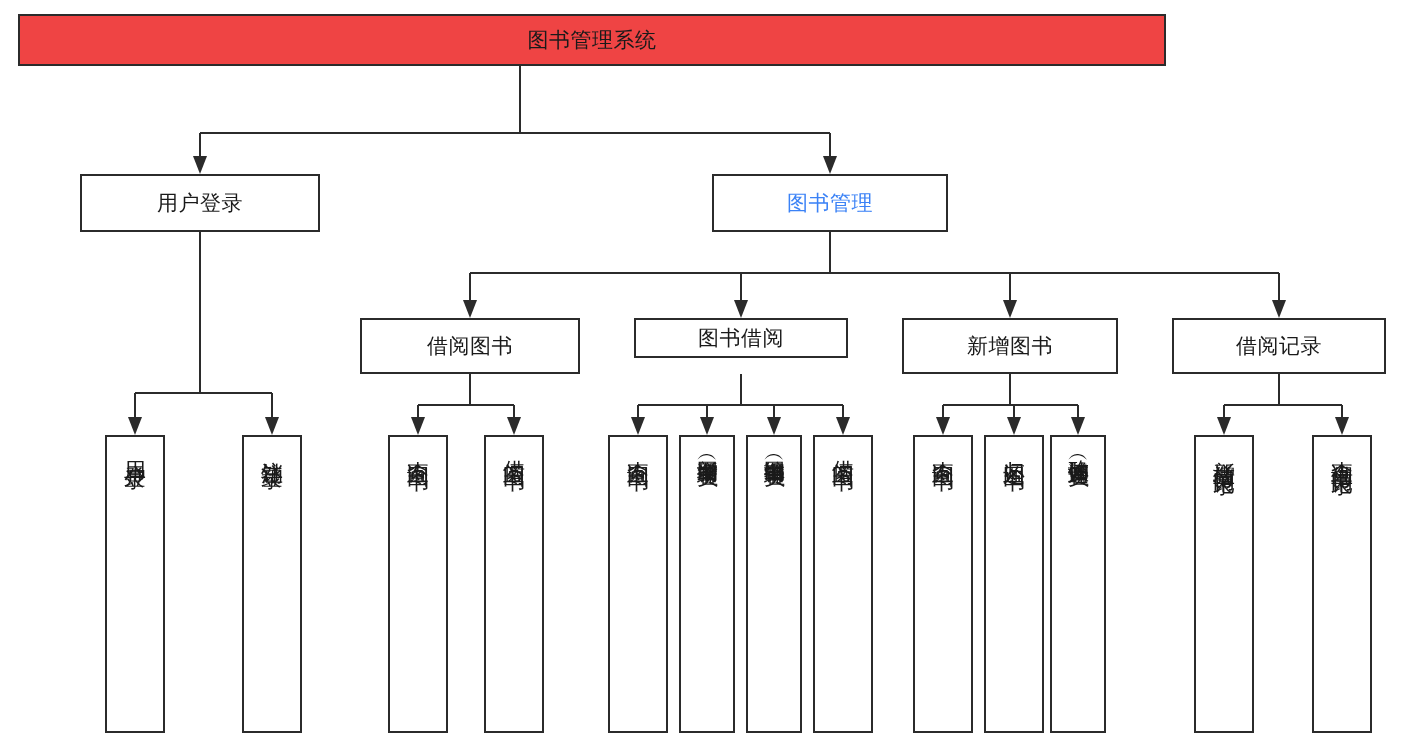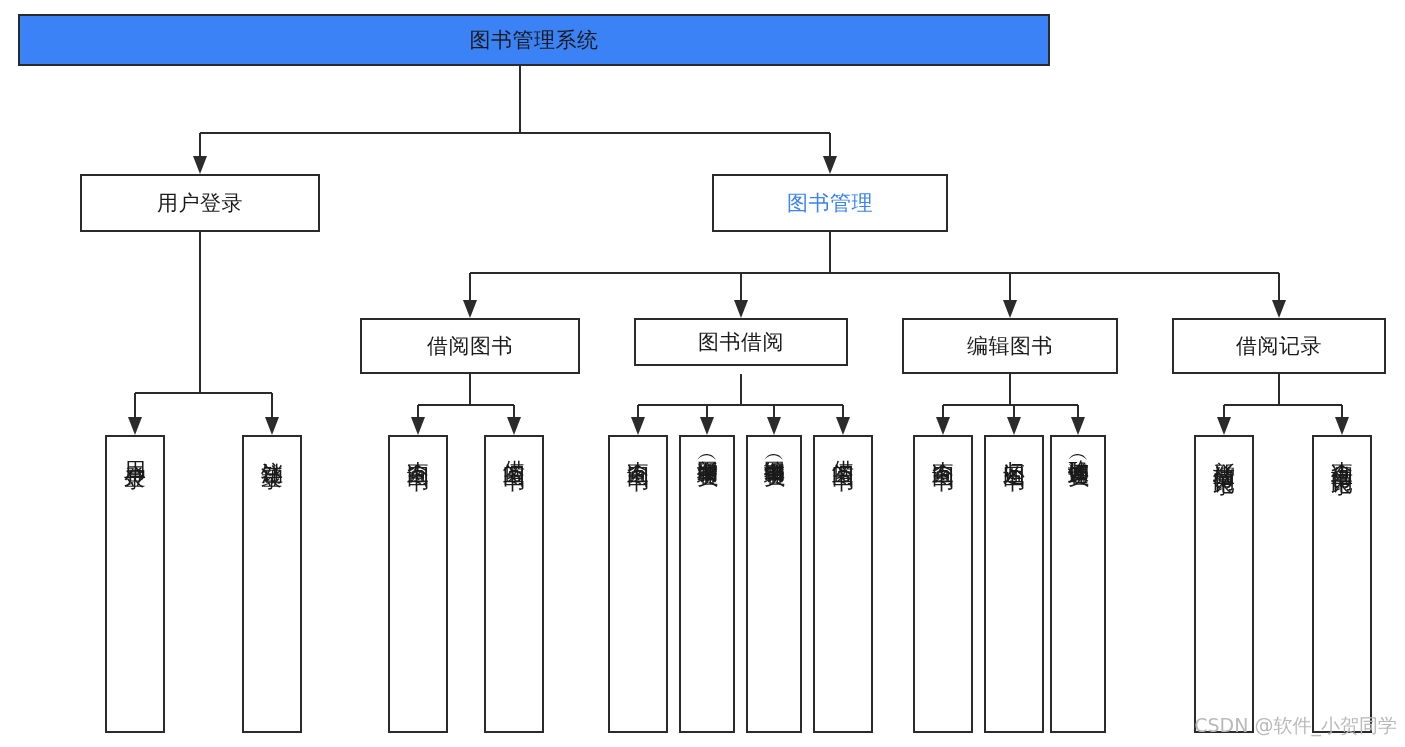--- a/index.html
+++ b/index.html
@@ -122,37 +122,37 @@
       <line x1="1078" y1="405" x2="1078" y2="418" stroke="#2b2b2b" stroke-width="2.6" shape-rendering="crispEdges"></line>
       <path d="M1071,417 L1085,417 L1078,435 Z" fill="#2b2b2b"></path>
       <line x1="1279" y1="374" x2="1279" y2="405" stroke="#2b2b2b" stroke-width="2.6" shape-rendering="crispEdges"></line>
       <line x1="1224" y1="405" x2="1342" y2="405" stroke="#2b2b2b" stroke-width="2.6" shape-rendering="crispEdges"></line>
       <line x1="1224" y1="405" x2="1224" y2="418" stroke="#2b2b2b" stroke-width="2.6" shape-rendering="crispEdges"></line>
       <path d="M1217,417 L1231,417 L1224,435 Z" fill="#2b2b2b"></path>
       <line x1="1342" y1="405" x2="1342" y2="418" stroke="#2b2b2b" stroke-width="2.6" shape-rendering="crispEdges"></line>
       <path d="M1335,417 L1349,417 L1342,435 Z" fill="#2b2b2b"></path>
     </svg>
   <div id="nodes-layer">
-      <div class="node horiz" style="left: 18px; top: 14px; width: 1032px; height: 52px; border-color: rgb(43, 43, 43); background: #3b82f6; color: rgb(26, 26, 26);">
+      <div class="node horiz" style="left: 18px; top: 14px; width: 1148px; height: 52px; border-color: rgb(43, 43, 43); background: #ef4444; color: rgb(26, 26, 26);">
         <span class="lbl">图书管理系统</span>
       </div>
       <div class="node horiz" style="left: 80px; top: 174px; width: 240px; height: 58px; border-color: rgb(43, 43, 43); background: rgb(255, 255, 255); color: rgb(26, 26, 26);">
         <span class="lbl">用户登录</span>
       </div>
       <div class="node horiz" style="left: 712px; top: 174px; width: 236px; height: 58px; border-color: rgb(43, 43, 43); background: rgb(255, 255, 255); color: #3b82f6;">
         <span class="lbl">图书管理</span>
       </div>
       <div class="node horiz" style="left: 360px; top: 318px; width: 220px; height: 56px; border-color: rgb(43, 43, 43); background: rgb(255, 255, 255); color: rgb(26, 26, 26);">
         <span class="lbl">借阅图书</span>
       </div>
-      <div class="node horiz" style="left: 634px; top: 318px; width: 214px; height: 48px; border-color: rgb(43, 43, 43); background: rgb(255, 255, 255); color: rgb(26, 26, 26);">
+      <div class="node horiz" style="left: 634px; top: 318px; width: 214px; height: 40px; border-color: rgb(43, 43, 43); background: rgb(255, 255, 255); color: rgb(26, 26, 26);">
         <span class="lbl">图书借阅</span>
       </div>
       <div class="node horiz" style="left: 902px; top: 318px; width: 216px; height: 56px; border-color: rgb(43, 43, 43); background: rgb(255, 255, 255); color: rgb(26, 26, 26);">
-        <span class="lbl">编辑图书</span>
+        <span class="lbl">新增图书</span>
       </div>
       <div class="node horiz" style="left: 1172px; top: 318px; width: 214px; height: 56px; border-color: rgb(43, 43, 43); background: rgb(255, 255, 255); color: rgb(26, 26, 26);">
         <span class="lbl">借阅记录</span>
       </div>
       <div class="node vert" style="left: 105px; top: 435px; width: 60px; height: 298px; border-color: rgb(43, 43, 43); background: rgb(255, 255, 255); color: rgb(26, 26, 26);">
         <span class="lbl">用户登录</span>
       </div>
       <div class="node vert" style="left: 242px; top: 435px; width: 60px; height: 298px; border-color: rgb(43, 43, 43); background: rgb(255, 255, 255); color: rgb(26, 26, 26);">
         <span class="lbl">注销登录</span>
       </div>
@@ -183,14 +183,13 @@
       <div class="node vert tall" style="left: 1050px; top: 435px; width: 56px; height: 298px; border-color: rgb(43, 43, 43); background: rgb(255, 255, 255); color: rgb(26, 26, 26);">
         <span class="lbl">确认归还（管理员）</span>
       </div>
       <div class="node vert" style="left: 1194px; top: 435px; width: 60px; height: 298px; border-color: rgb(43, 43, 43); background: rgb(255, 255, 255); color: rgb(26, 26, 26);">
         <span class="lbl">新增借阅记录</span>
       </div>
       <div class="node vert" style="left: 1312px; top: 435px; width: 60px; height: 298px; border-color: rgb(43, 43, 43); background: rgb(255, 255, 255); color: rgb(26, 26, 26);">
         <span class="lbl">查询借阅记录</span>
       </div>
     </div>
-  <div id="watermark">CSDN @软件_小贺同学</div>
 </div>
 
 </body></html>

